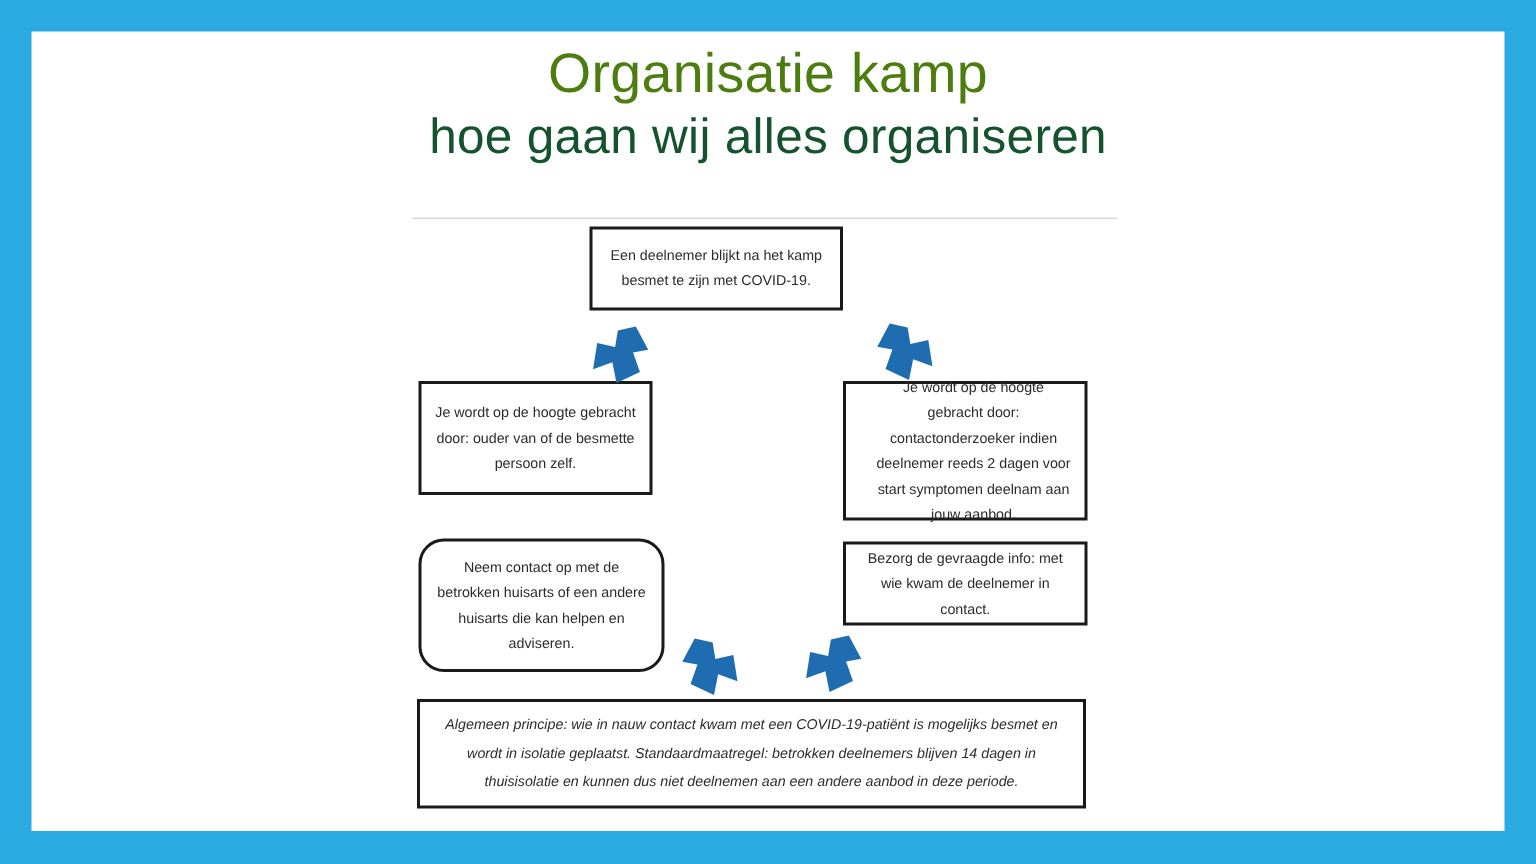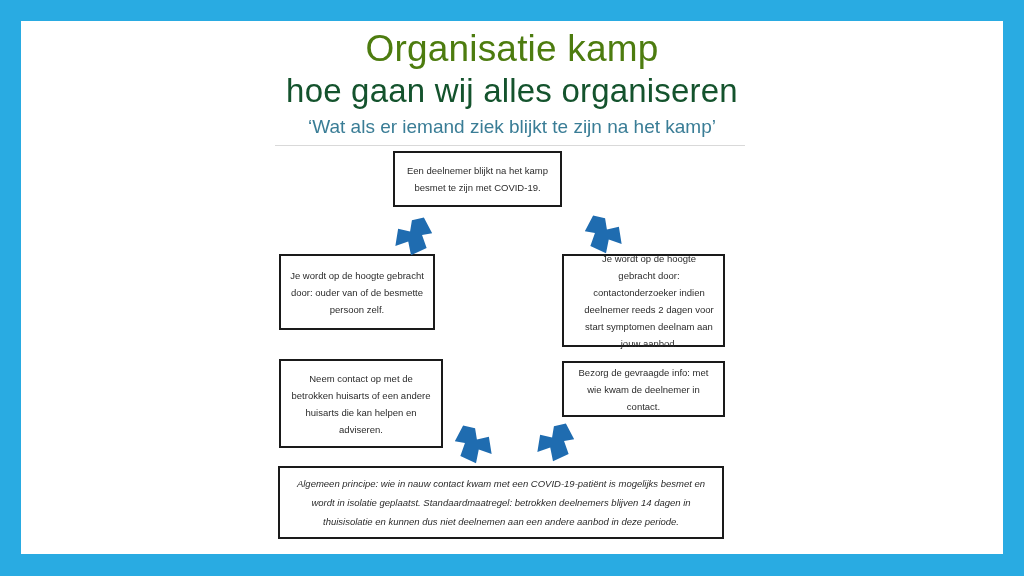--- a/index.html
+++ b/index.html
@@ -82,21 +82,21 @@
     font-size: 9.5px;
     line-height: 17px;
     padding: 4px 9px;
   }
   .fbox span { display: block; width: 100%; }
 
   
   #box-top        { left: 372px; top: 130px; width: 169px; height: 56px; }
   #box-left-1     { left: 258px; top: 233px; width: 156px; height: 76px; }
   #box-right-1    { left: 541px; top: 233px; width: 163px; height: 93px; padding-left: 20px; }
-  #box-left-2     { left: 258px; top: 338px; width: 164px; height: 89px; }
+  #box-left-2     { left: 258px; top: 338px; width: 164px; height: 89px; border-radius: 17px; }
   #box-right-2    { left: 541px; top: 340px; width: 163px; height: 56px; }
   #box-bottom     { left: 257px; top: 445px; width: 446px; height: 73px; font-style: italic; }
   #box-bottom { line-height: 19px; }
 
   
   .arrow {
     position: absolute;
     width: 46px;
     height: 46px;
   }
@@ -109,21 +109,20 @@
 </style>
 </head>
 <body>
 
 <div id="slide">
   <div id="canvas">
 
     <div class="title-block">
       <div class="title-line1">Organisatie kamp</div>
       <div class="title-line2">hoe gaan wij alles organiseren</div>
-      <div class="subtitle">‘Wat als er iemand ziek blijkt te zijn na het kamp’</div>
     </div>
 
     <div class="divider"></div>
 
     <div class="fbox" id="box-top">
       <span>Een deelnemer blijkt na het kamp besmet te zijn met COVID-19.</span>
     </div>
 
     <div class="fbox" id="box-left-1">
       <span>Je wordt op de hoogte gebracht door: ouder van of de besmette persoon zelf.</span>

